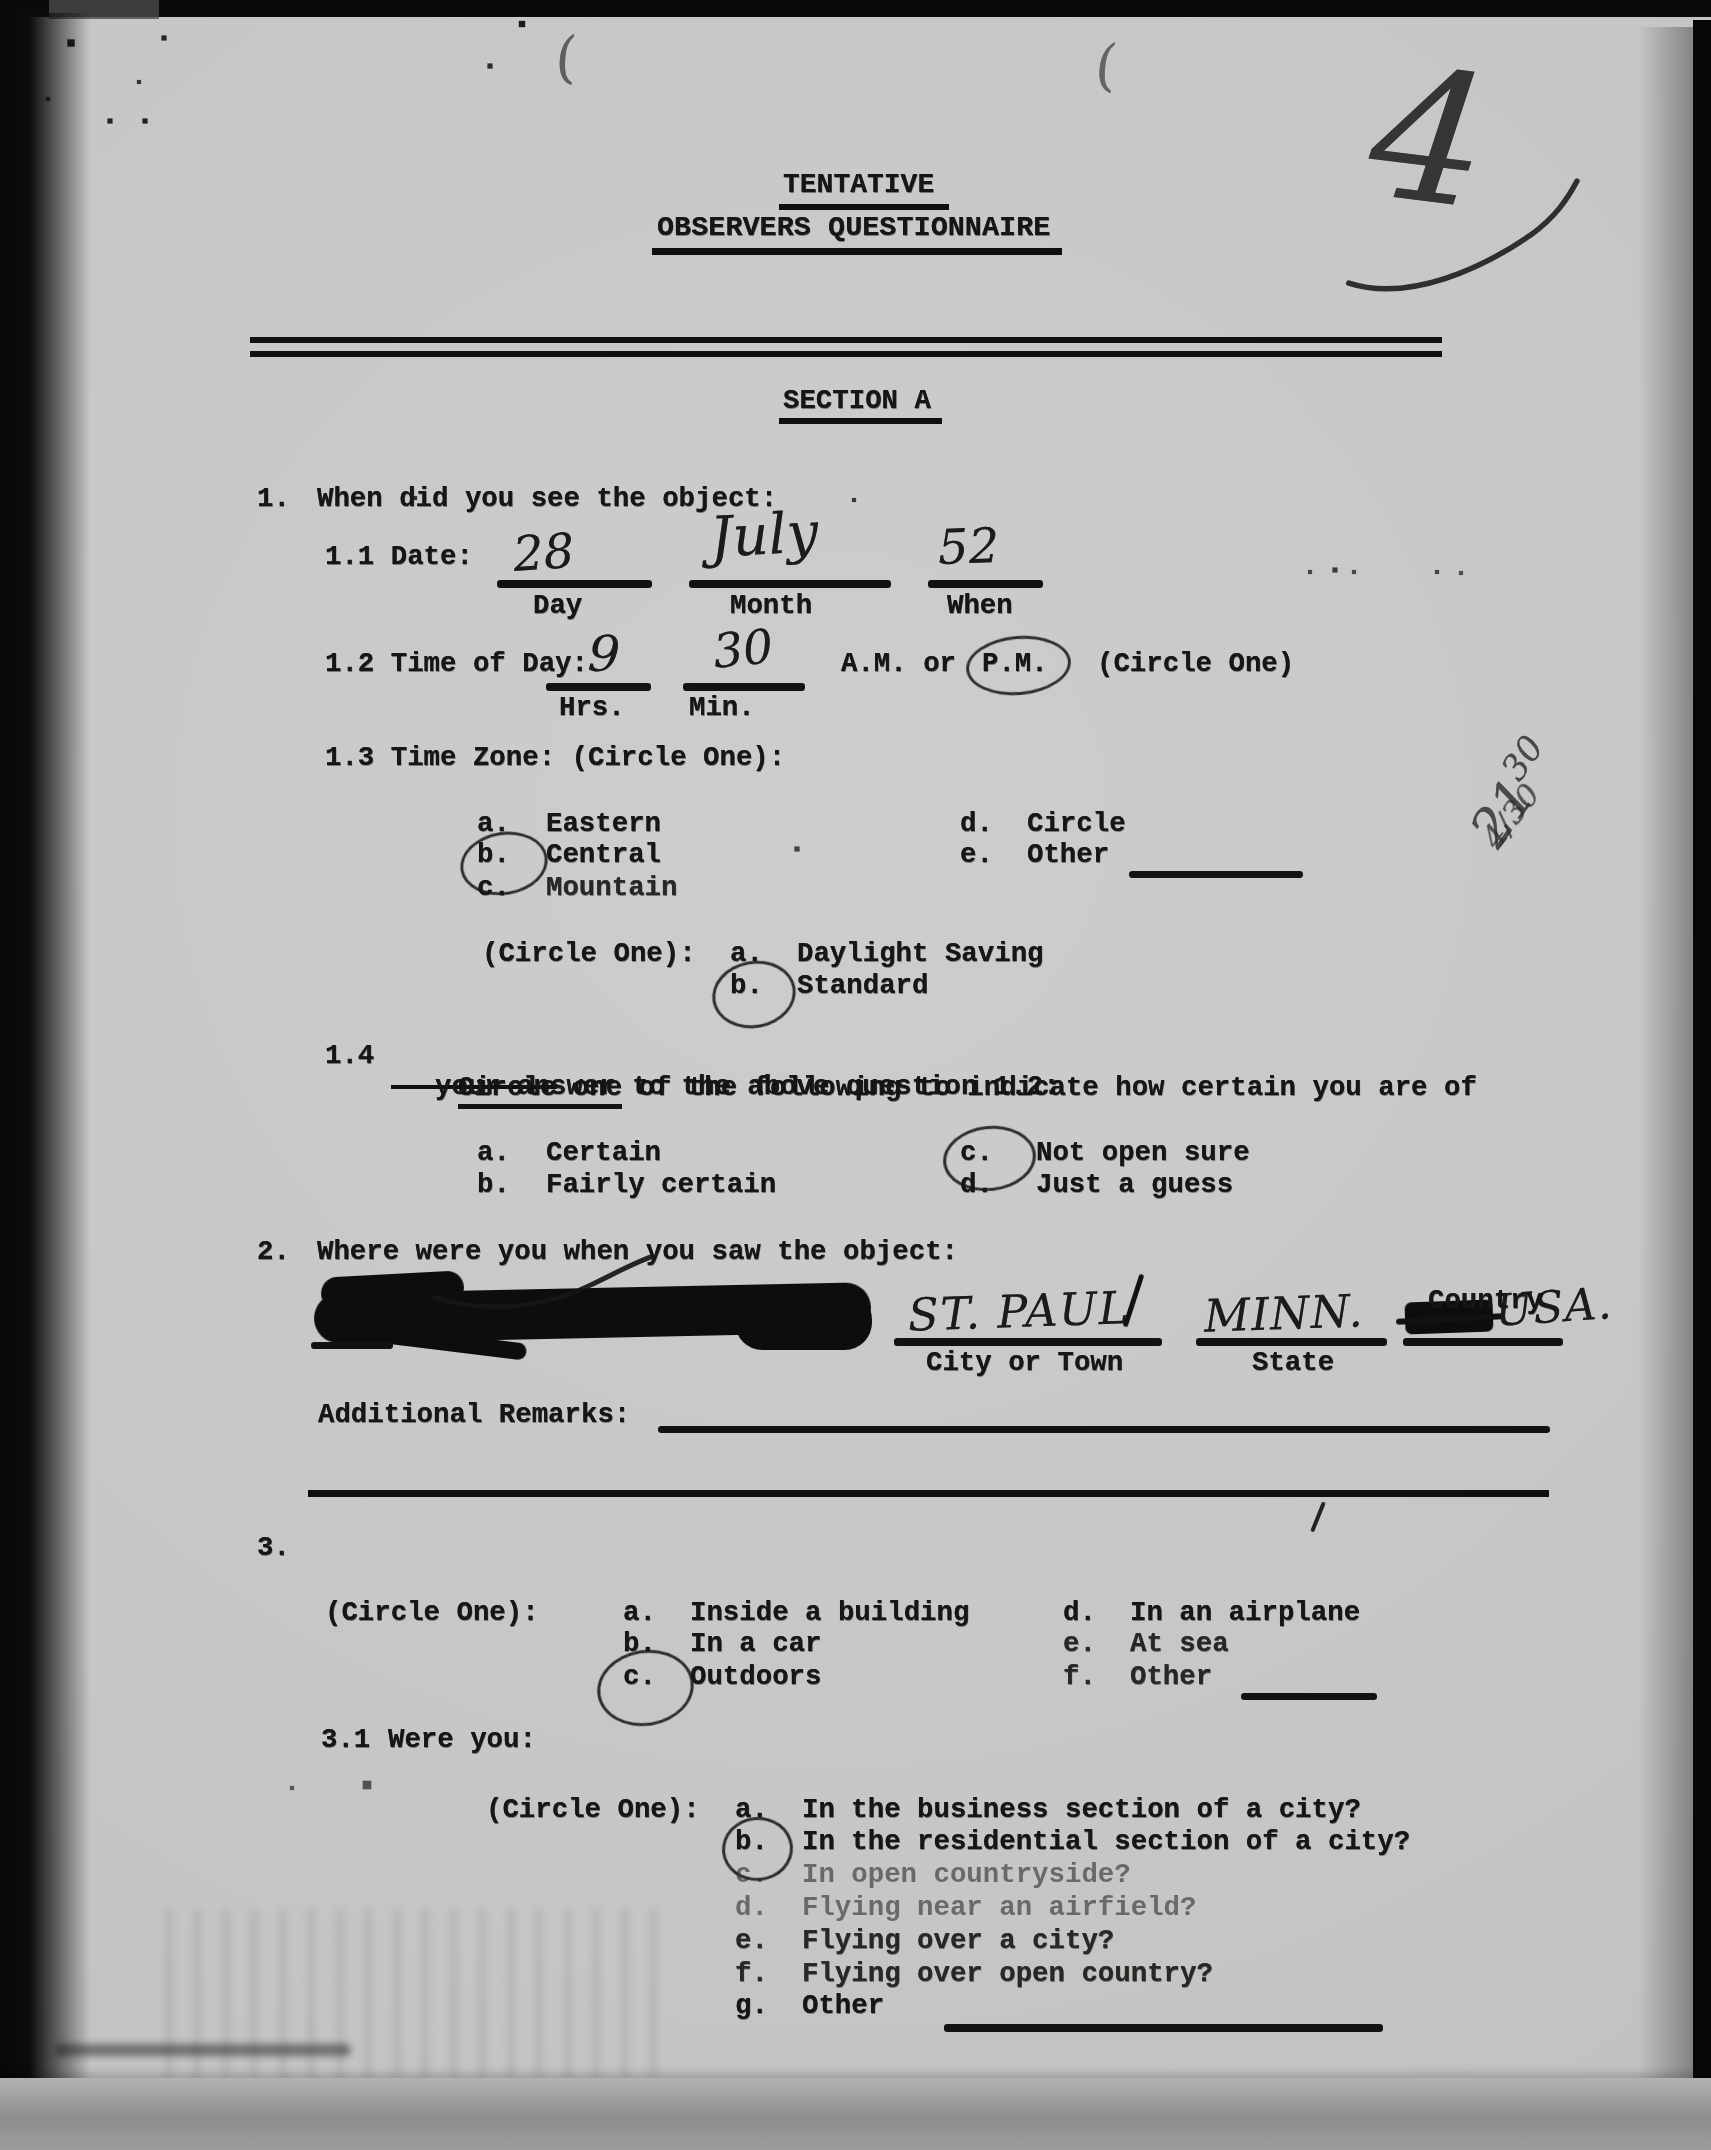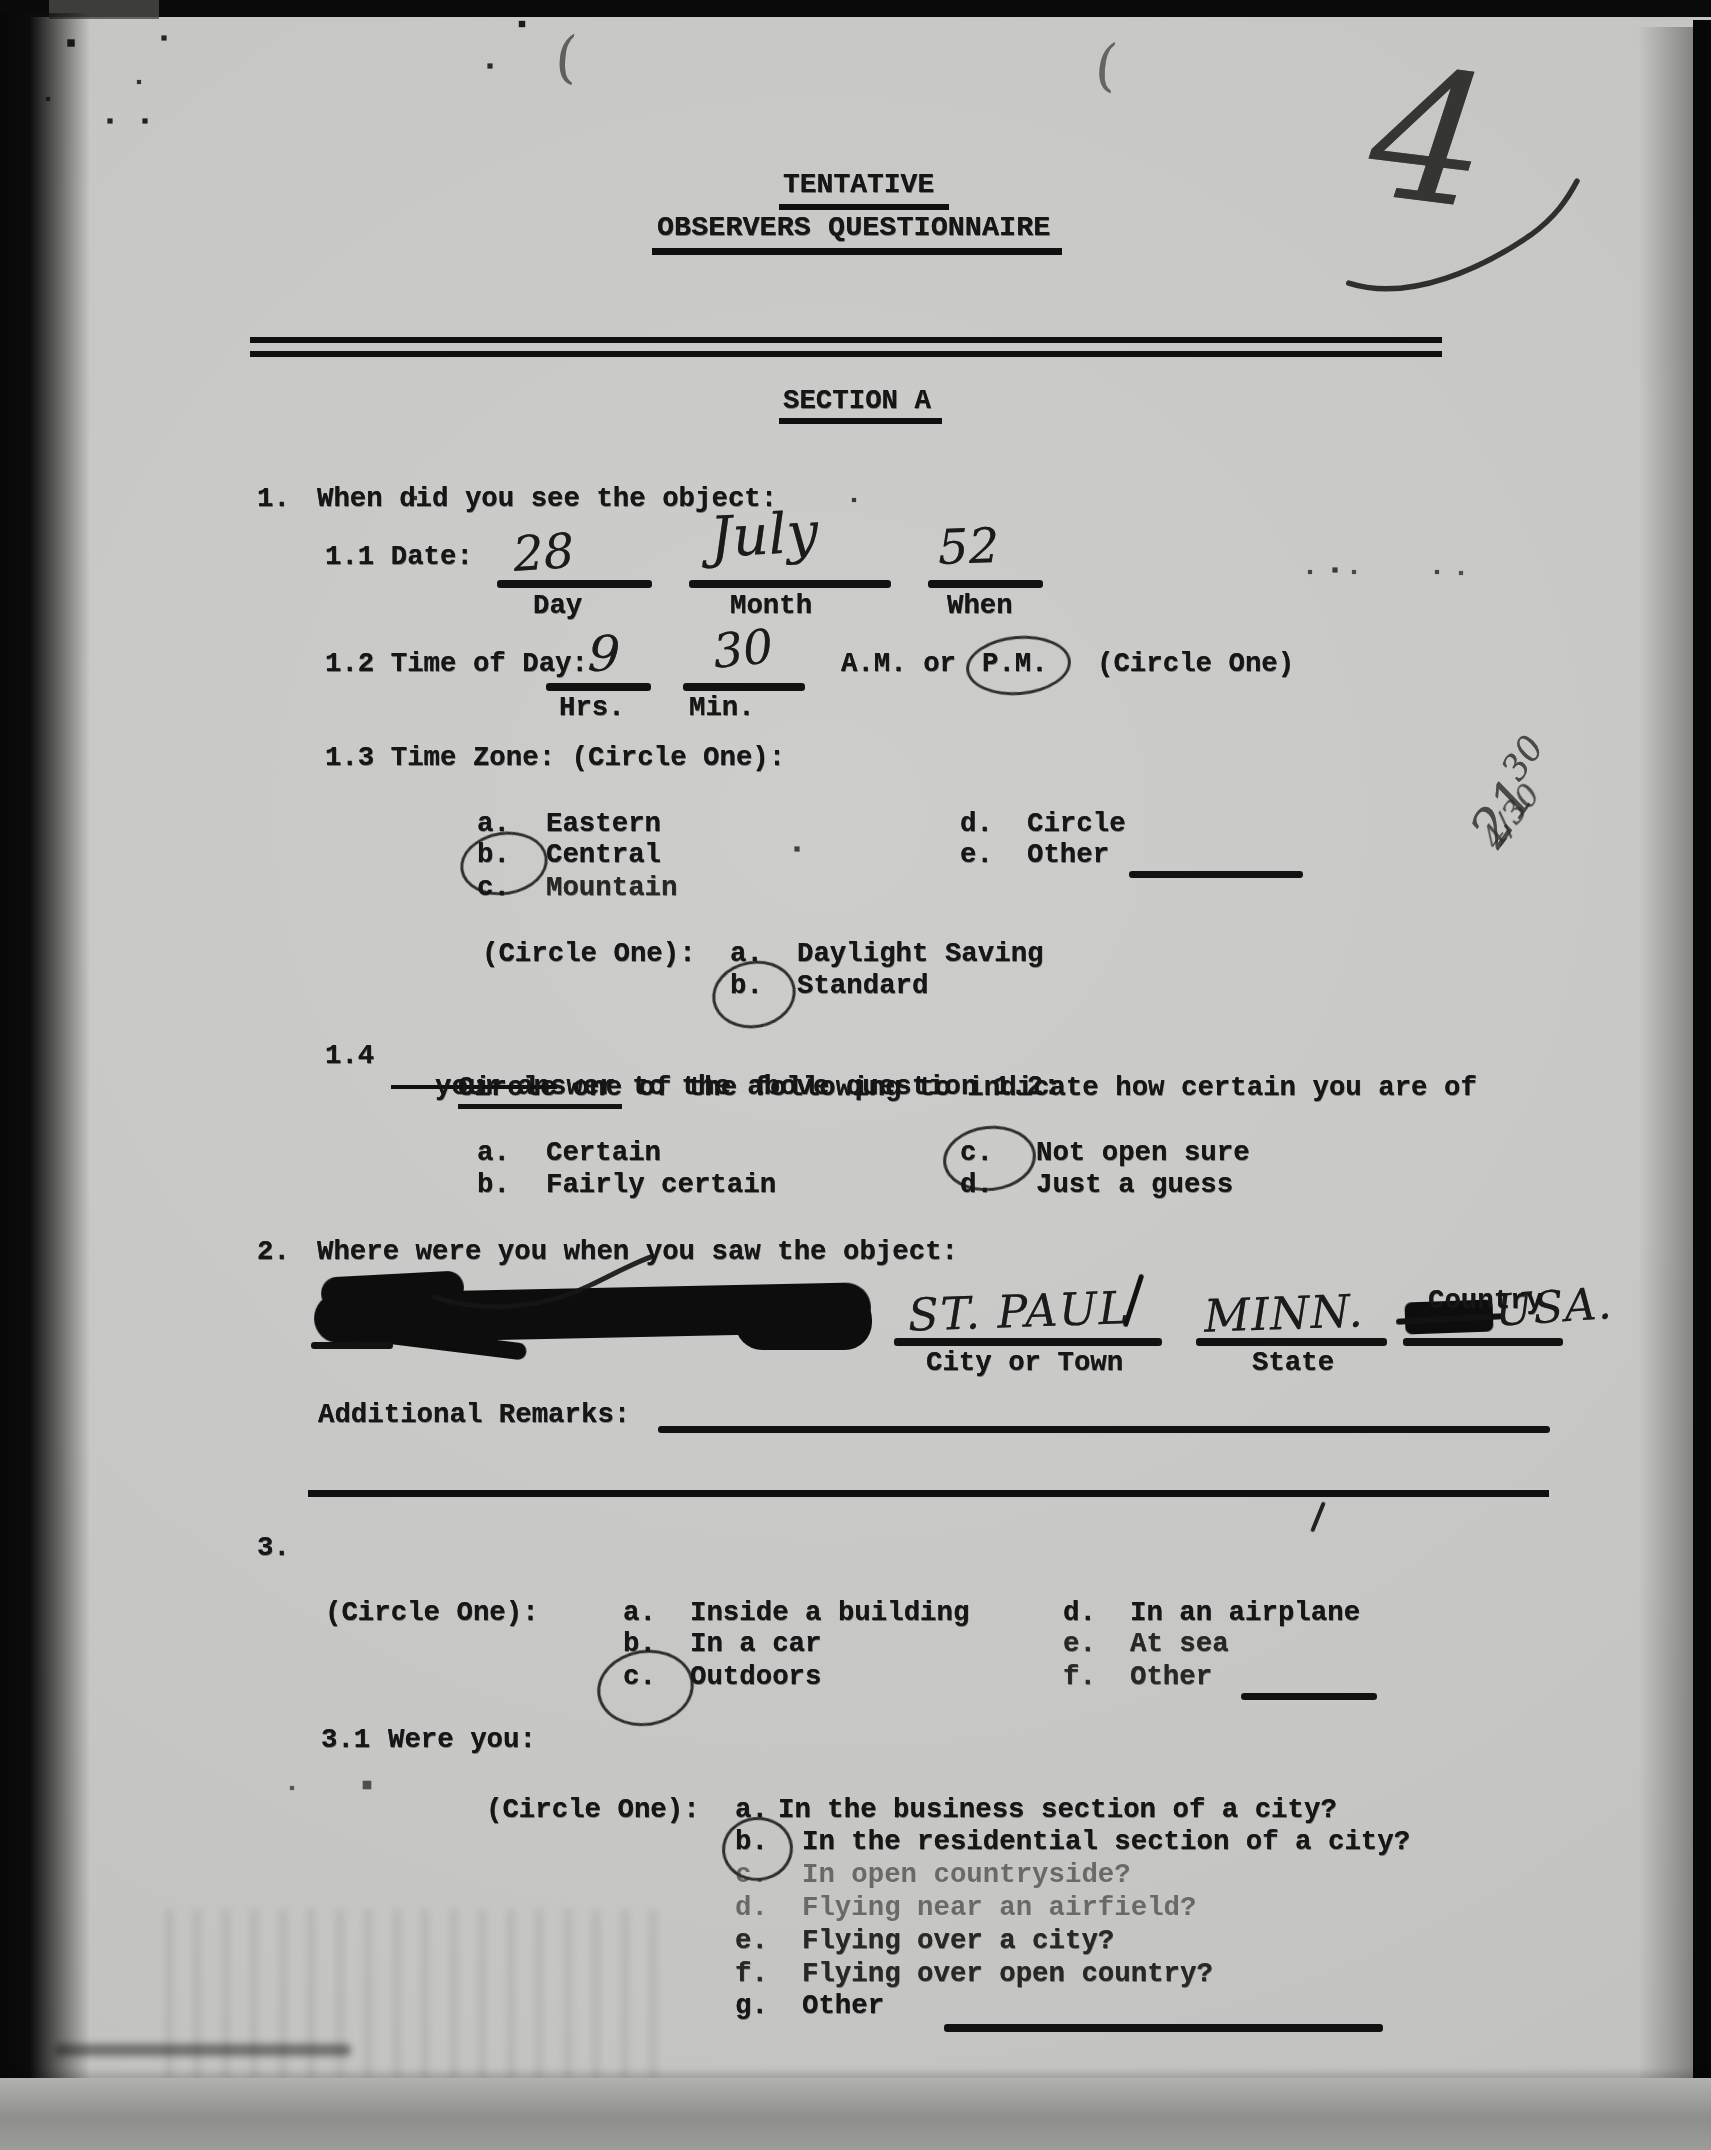--- a/index.html
+++ b/index.html
@@ -167,21 +167,21 @@
   <div class="tw" style="left:690px;top:1661px;">Outdoors</div>
   <div class="circ" style="left:597px;top:1650px;width:91px;height:70px;transform:rotate(-9deg);"></div>
   <div class="tw semifade" style="left:1063px;top:1661px;">f.</div>
   <div class="tw semifade" style="left:1130px;top:1661px;">Other</div>
   <div class="ln" style="left:1241px;top:1693px;width:136px;height:7.1px;"></div>
 
   <div class="tw" style="left:321px;top:1724px;">3.1</div>
   <div class="tw" style="left:388px;top:1724px;">Were you:</div>
   <div class="tw" style="left:486px;top:1794px;">(Circle One):</div>
   <div class="tw" style="left:735px;top:1794px;">a.</div>
-  <div class="tw" style="left:778px;top:1794px;">In the business section of a city?</div>
+  <div class="tw" style="left:802px;top:1794px;">In the business section of a city?</div>
   <div class="tw" style="left:735px;top:1826px;">b.</div>
   <div class="tw" style="left:802px;top:1826px;">In the residential section of a city?</div>
   <div class="circ" style="left:722px;top:1817px;width:65px;height:58px;transform:rotate(-5deg);"></div>
   <div class="tw faded" style="left:735px;top:1859px;">c.</div>
   <div class="tw faded" style="left:802px;top:1859px;">In open countryside?</div>
   <div class="tw faded" style="left:735px;top:1892px;">d.</div>
   <div class="tw faded" style="left:802px;top:1892px;">Flying near an airfield?</div>
   <div class="tw semifade" style="left:735px;top:1925px;">e.</div>
   <div class="tw semifade" style="left:802px;top:1925px;">Flying over a city?</div>
   <div class="tw semifade" style="left:735px;top:1958px;">f.</div>

